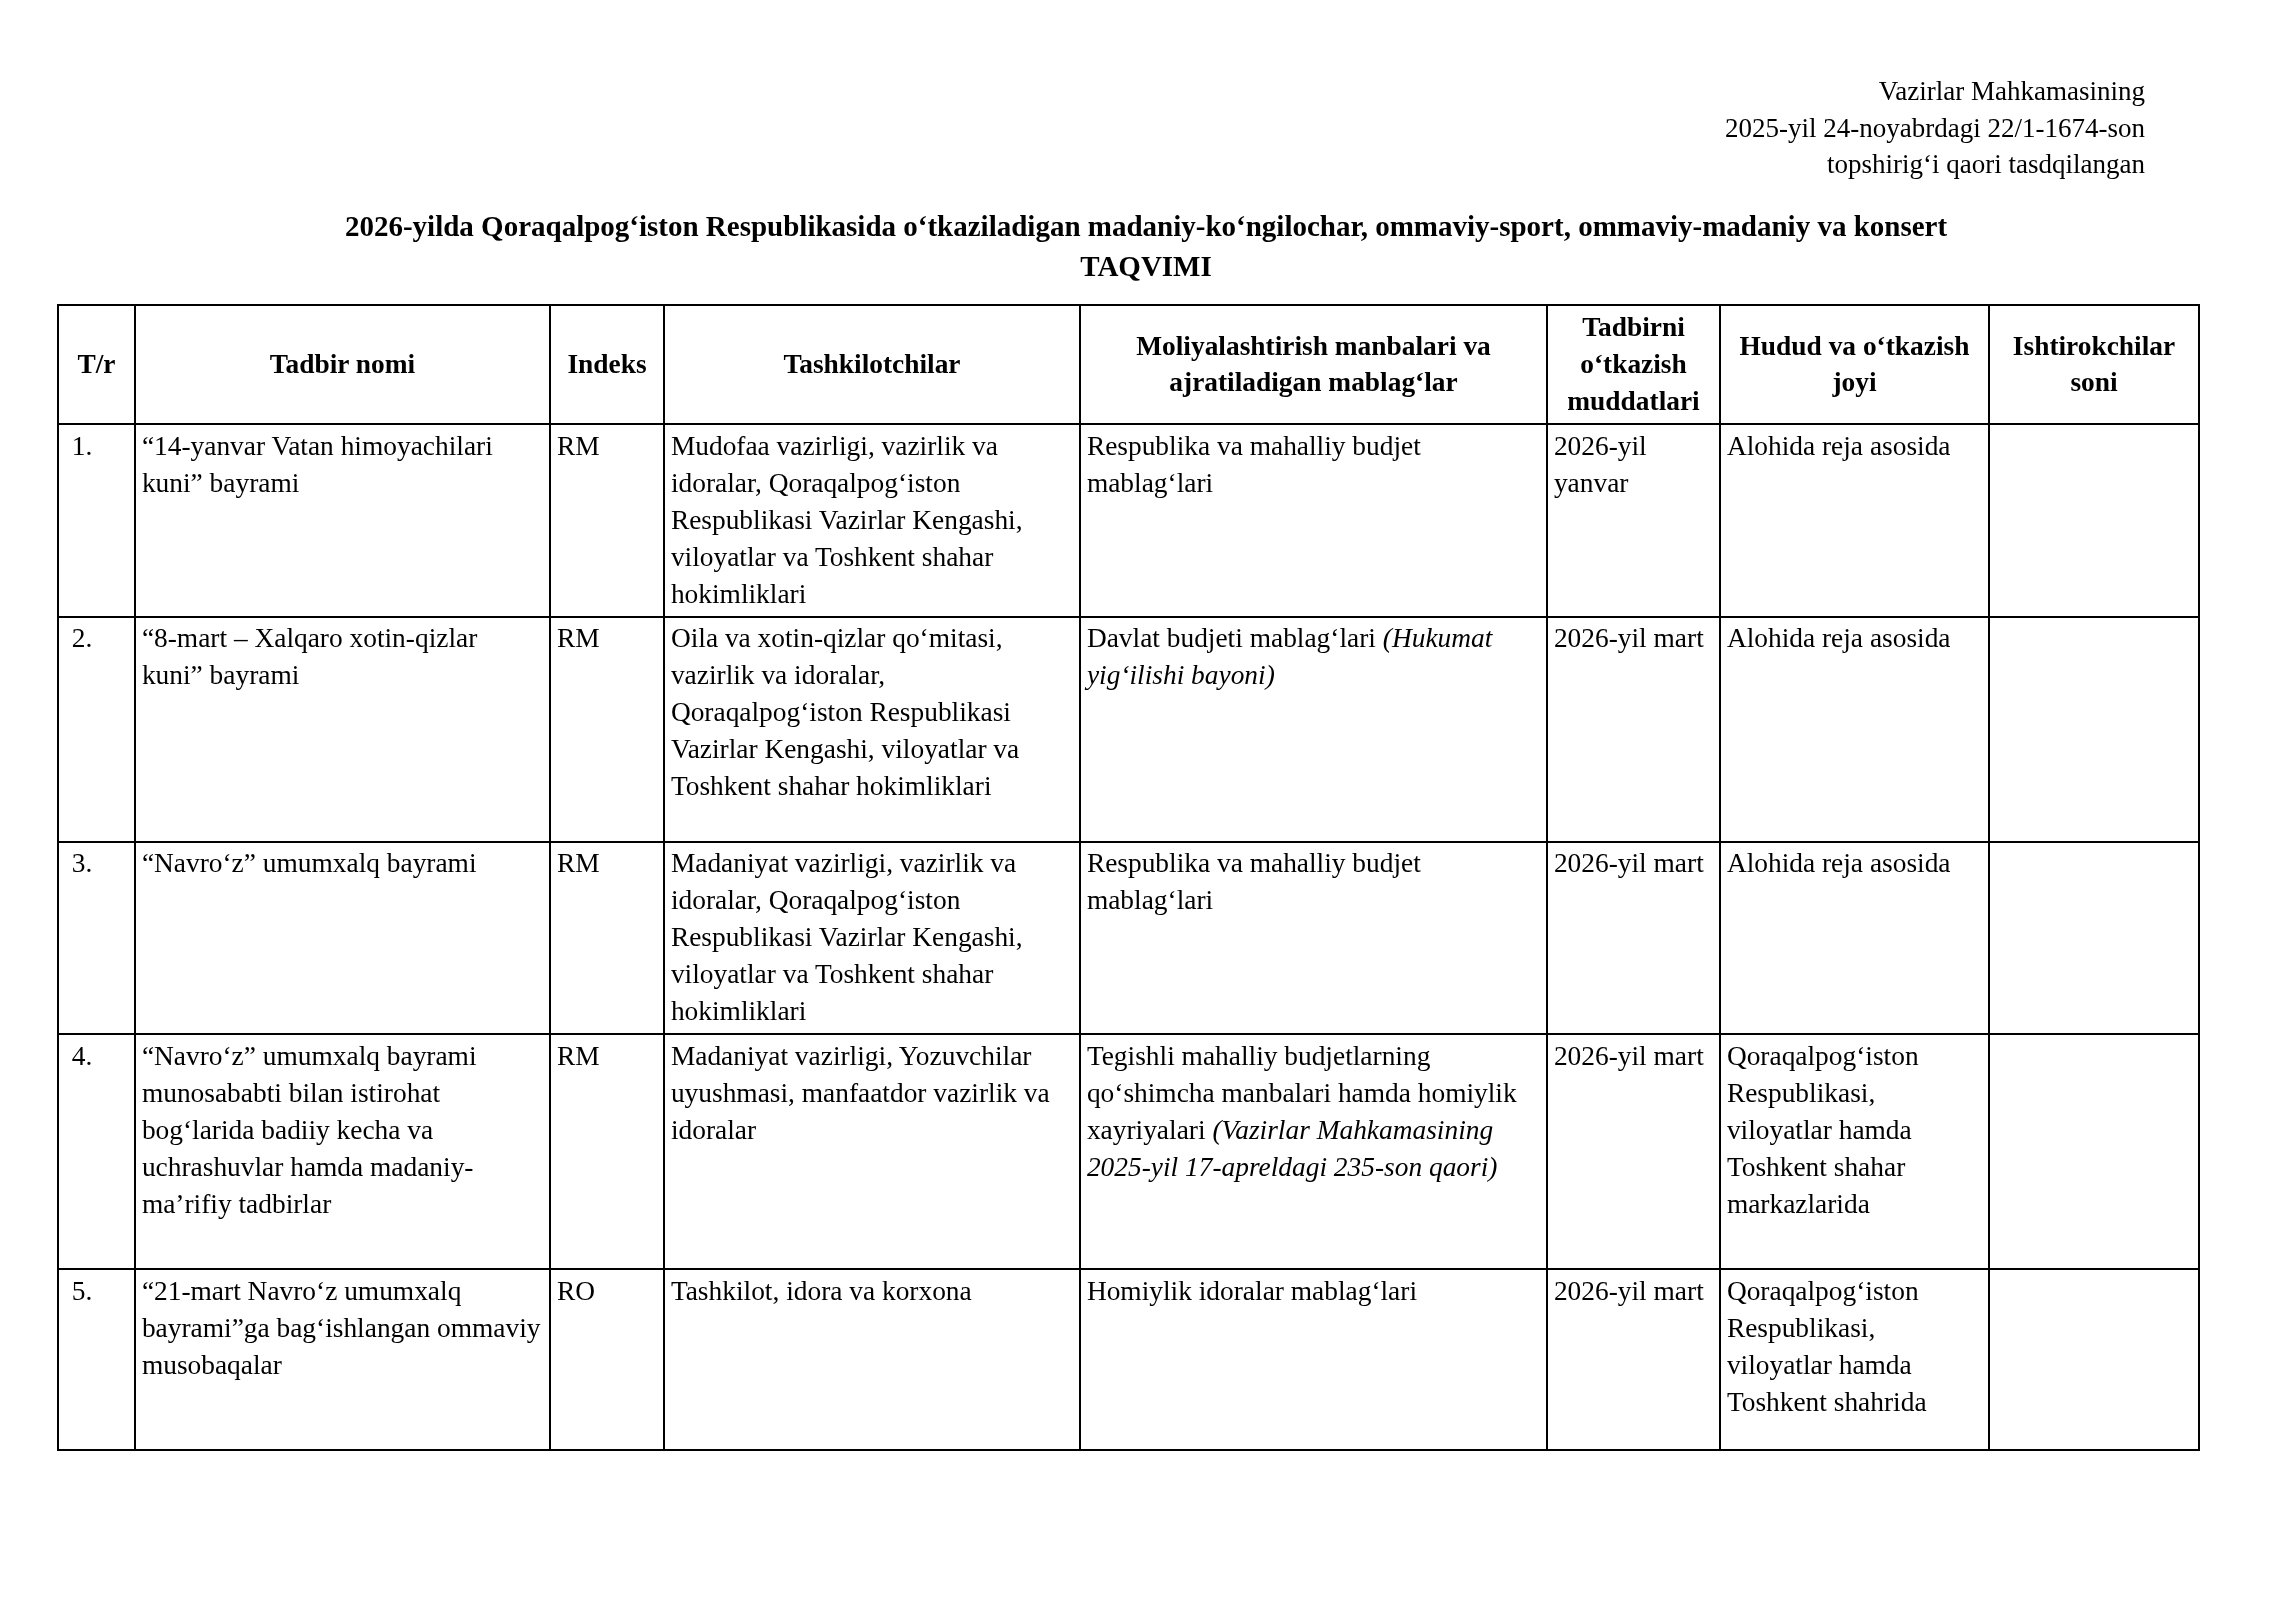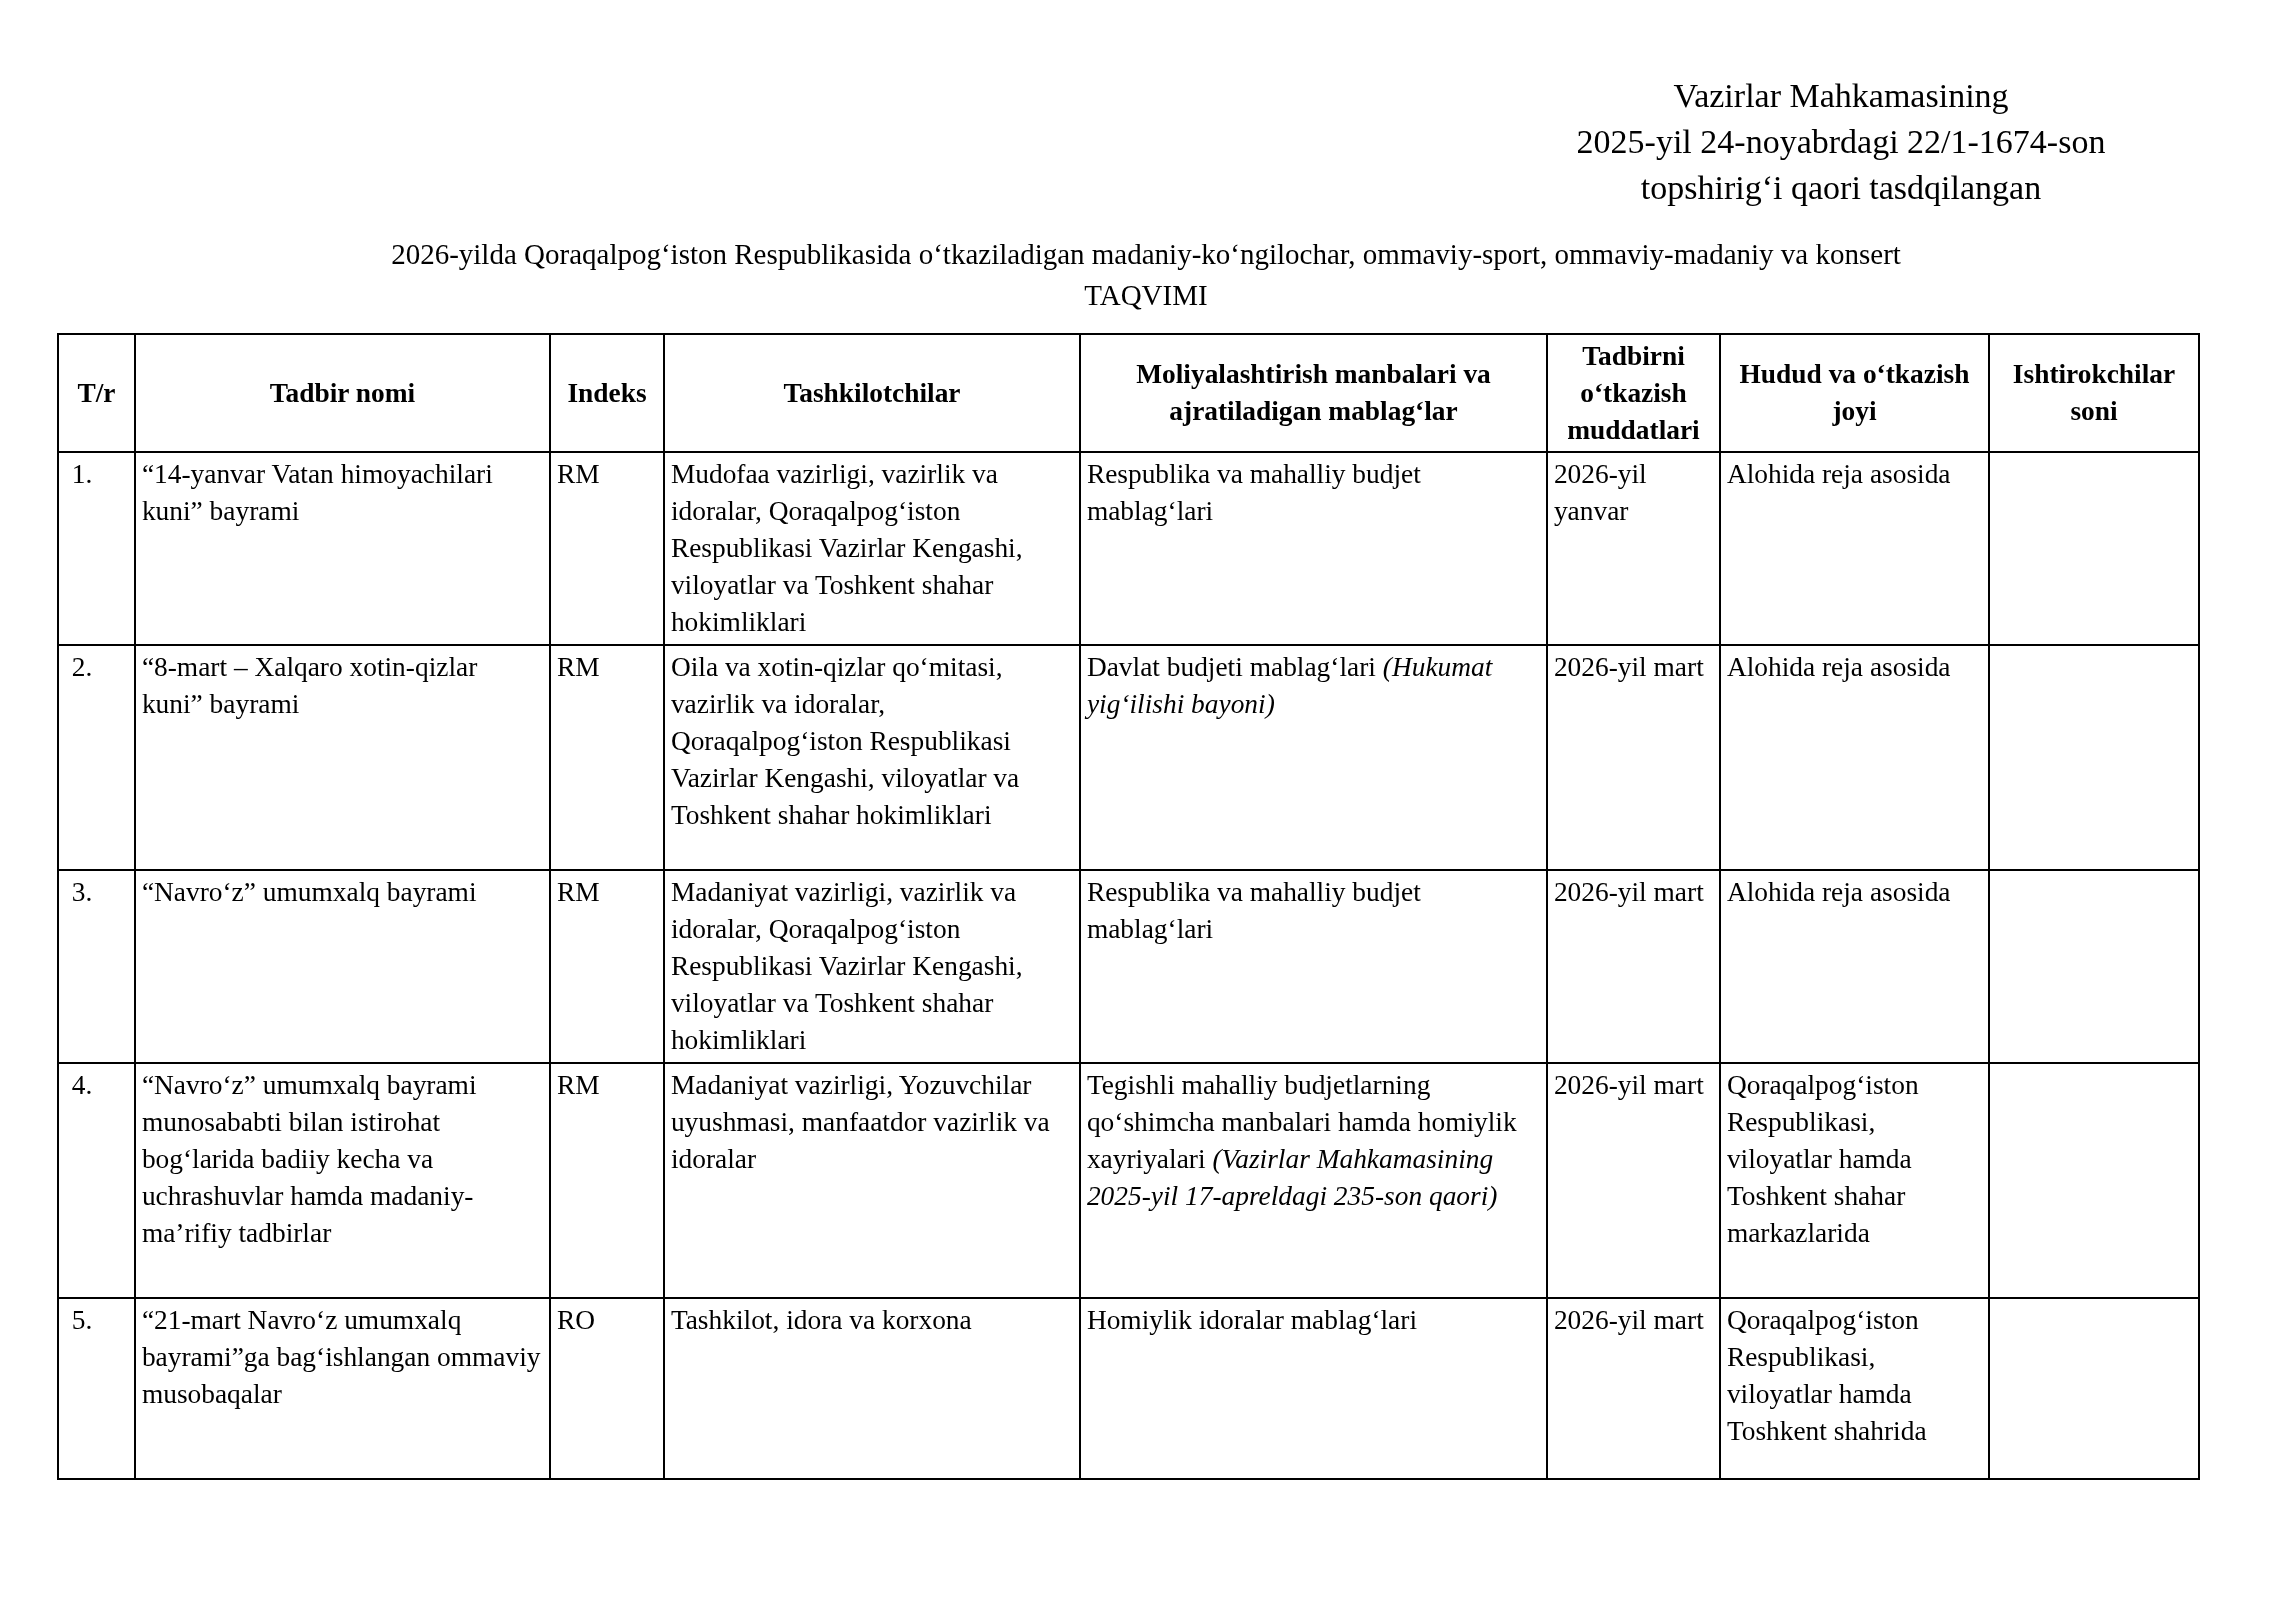--- a/index.html
+++ b/index.html
@@ -6,28 +6,28 @@
   body {
     width: 2292px;
     height: 1620px;
     background: #ffffff;
     color: #000000;
     font-family: "Liberation Serif", "DejaVu Serif", serif;
   }
   .approval-block {
     margin: 73px 147px 0 auto;
     width: 608px;
-    text-align: center;
-    font-size: 34px;
+    text-align: right;
+    font-size: 27px;
     line-height: 1.36;
   }
   .doc-title {
     margin-top: 23.5px;
     text-align: center;
-    font-weight: normal;
+    font-weight: bold;
     font-size: 29px;
     line-height: 1.36;
     padding: 0 66px;
   }
   .doc-title .title-line3 { margin-top: 1px; }
   table.calendar {
     border-collapse: collapse;
     table-layout: fixed;
     margin: 17.6px 0 0 57px;
     border: 2.9px solid #000;

